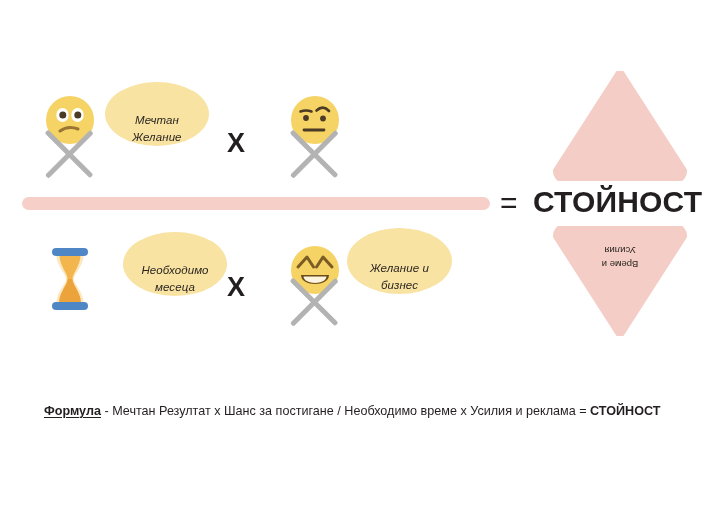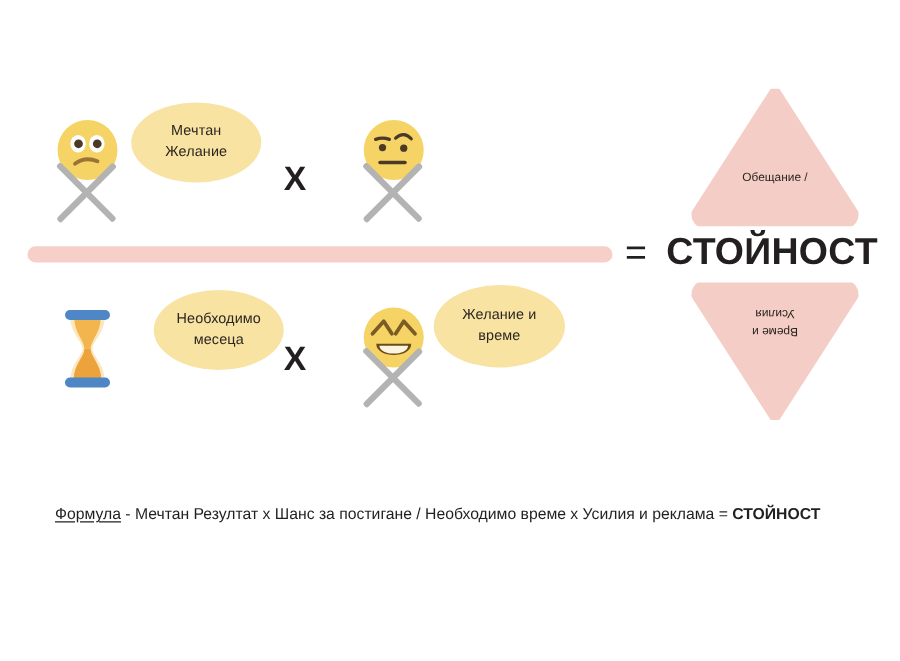--- a/index.html
+++ b/index.html
@@ -26,27 +26,28 @@
 
   
   .abs { position: absolute; }
 
   
   .bubble {
     position: absolute;
     background: #f8e3a3;
     border-radius: 50%;
     display: flex;
-    align-items: center;
+    align-items: flex-end;
     justify-content: center;
     text-align: center;
     font-size: 11.5px;
     line-height: 17px;
     color: #2b2620;
     letter-spacing: 0.1px;
+    font-style: italic;
   }
   .bubble span { display: block; padding: 0 8px; }
 
   
   .crossout {
     position: absolute;
     width: 62px;
     height: 62px;
   }
   .crossout i {
@@ -121,21 +122,21 @@
     position: absolute;
     left: 44px;
     font-size: 12.6px;
     line-height: 21px;
     color: #231f20;
     width: 646px;
   }
   #copy-formula { top: 401px; }
   #copy-example { top: 440px; }
   .lead {
-    font-weight: 400;
+    font-weight: 700;
     text-decoration: underline;
     text-underline-offset: 2px;
   }
   .strongword { font-weight: 700; }
 </style>
 </head>
 <body>
 
 <div id="canvas">
 
@@ -218,30 +219,29 @@
   </div>
 
   <div class="crossout" style="left:283px; top:272px;">
     <i class="a"></i>
       <i class="b"></i>
   </div>
 
   <div class="bubble" style="left:347px; top:228px; width:105px; height:66px;">
     <span>
       <span>Желание и</span>
-      <span>време</span>
+      <span>бизнес</span>
     </span>
   </div>
 
   <div class="tri-wrap" style="left:553px; top:71px; width:134px; height:110px;">
     <svg viewBox="0 0 134 110" width="134" height="110">
       <path d="M67 2 L130 100 A8 8 0 0 1 124 108 L10 108 A8 8 0 0 1 4 100 Z" fill="#f4cdc6" stroke="#f4cdc6" stroke-width="8" stroke-linejoin="round"></path>
     </svg>
     <div class="tri-label" style="top:65px;">
-      <div>Обещание /</div>
     </div>
   </div>
 
   <div class="tri-wrap" style="left:553px; top:226px; width:134px; height:110px;">
     <svg viewBox="0 0 134 110" width="134" height="110">
       <path d="M67 108 L130 10 A8 8 0 0 0 124 2 L10 2 A8 8 0 0 0 4 10 Z" fill="#f4cdc6" stroke="#f4cdc6" stroke-width="8" stroke-linejoin="round"></path>
     </svg>
     <div class="tri-label" style="top:17px; transform: rotate(180deg);">
       <div>Време и</div>
       <div>Усилия</div>

